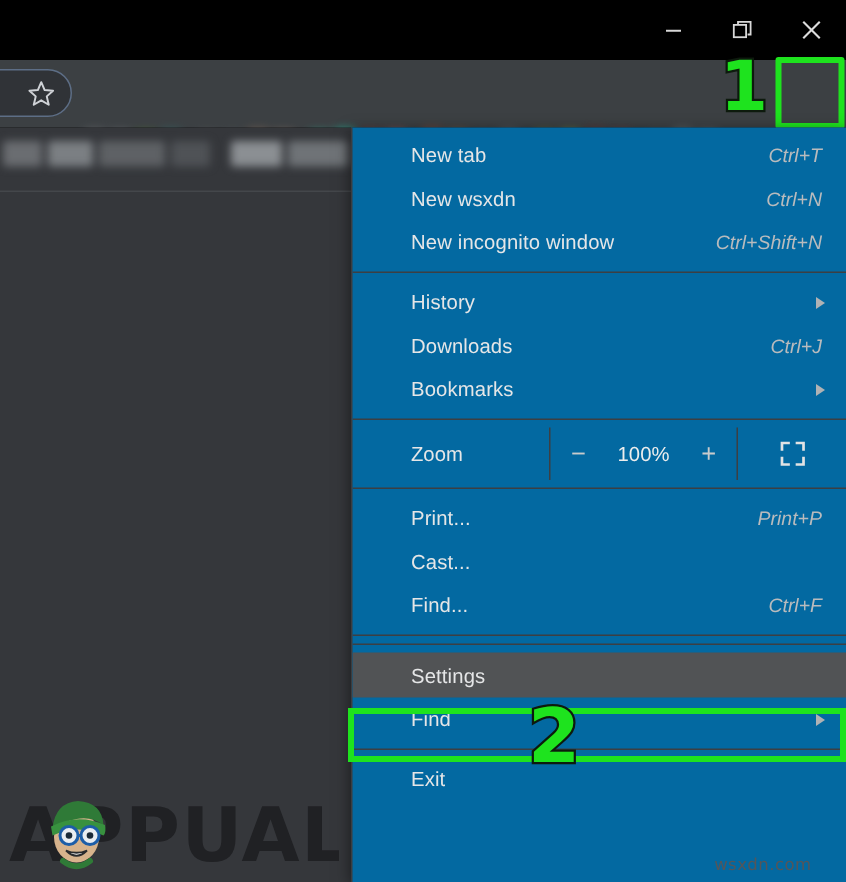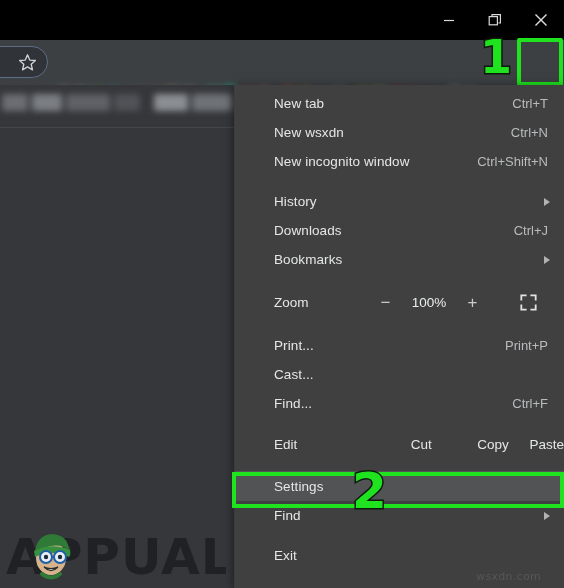--- a/index.html
+++ b/index.html
@@ -78,33 +78,33 @@
     position:absolute;left:0;top:85px;width:564px;height:503px;background:#35373b;
   }
   .bmk-bar{position:absolute;left:0;top:0;width:240px;height:40px;filter:blur(3px);}
   .bmk{position:absolute;top:9px;height:17px;border-radius:2px;}
   .bmk-line{position:absolute;left:0;top:42px;width:238px;height:1px;background:#44474b;}
   .page-canvas{position:absolute;left:0;top:43px;width:238px;bottom:0;background:#35373b;}
 
   
   .menu{
     position:absolute;left:234px;top:85px;width:330px;height:503px;
-    background:#404040;
+    background:#0369a1;
     border-left:1px solid #3b3d40;
     box-shadow:0 2px 10px rgba(0,0,0,.55);
     font-size:13.5px;color:#e5e6e7;
     box-sizing:border-box;
     overflow:hidden;
   }
   .mi{
     position:relative;height:29px;display:flex;align-items:center;
     padding:0 16px 0 39px;box-sizing:border-box;
   }
   .mi .lbl{flex:1;white-space:nowrap;letter-spacing:.1px;}
-  .mi .acc{color:#b9bbbd;font-size:13px;white-space:nowrap;}
+  .mi .acc{color:#b9bbbd;font-size:13px;white-space:nowrap;font-style:italic;}
   .mi .arrow{
     width:0;height:0;border-left:6px solid #b0b2b4;
     border-top:4.5px solid transparent;border-bottom:4.5px solid transparent;
     margin-right:-2px;
   }
   .sep{height:1px;background:#3d3f42;margin:5px 0;}
 
   
   .zoom-row{
     position:relative;height:35px;display:flex;align-items:stretch;
@@ -304,26 +304,20 @@
       <span class="lbl">Cast...</span>
       <span class="acc"></span>
     </div>
     <div class="mi">
       <span class="lbl">Find...</span>
       <span class="acc">Ctrl+F</span>
     </div>
 
     <div class="sep"></div>
 
-    <div class="edit-row">
-      <div class="edit-cell first">Edit</div>
-      <div class="edit-cell mid">Cut</div>
-      <div class="edit-cell mid">Copy</div>
-      <div class="edit-cell last">Paste</div>
-    </div>
 
     <div class="sep"></div>
 
     <div class="mi hl" style="height:30px">
       <span class="lbl">Settings</span>
     </div>
     <div class="mi">
       <span class="lbl">Find</span>
       <span class="arrow"></span>
     </div>

